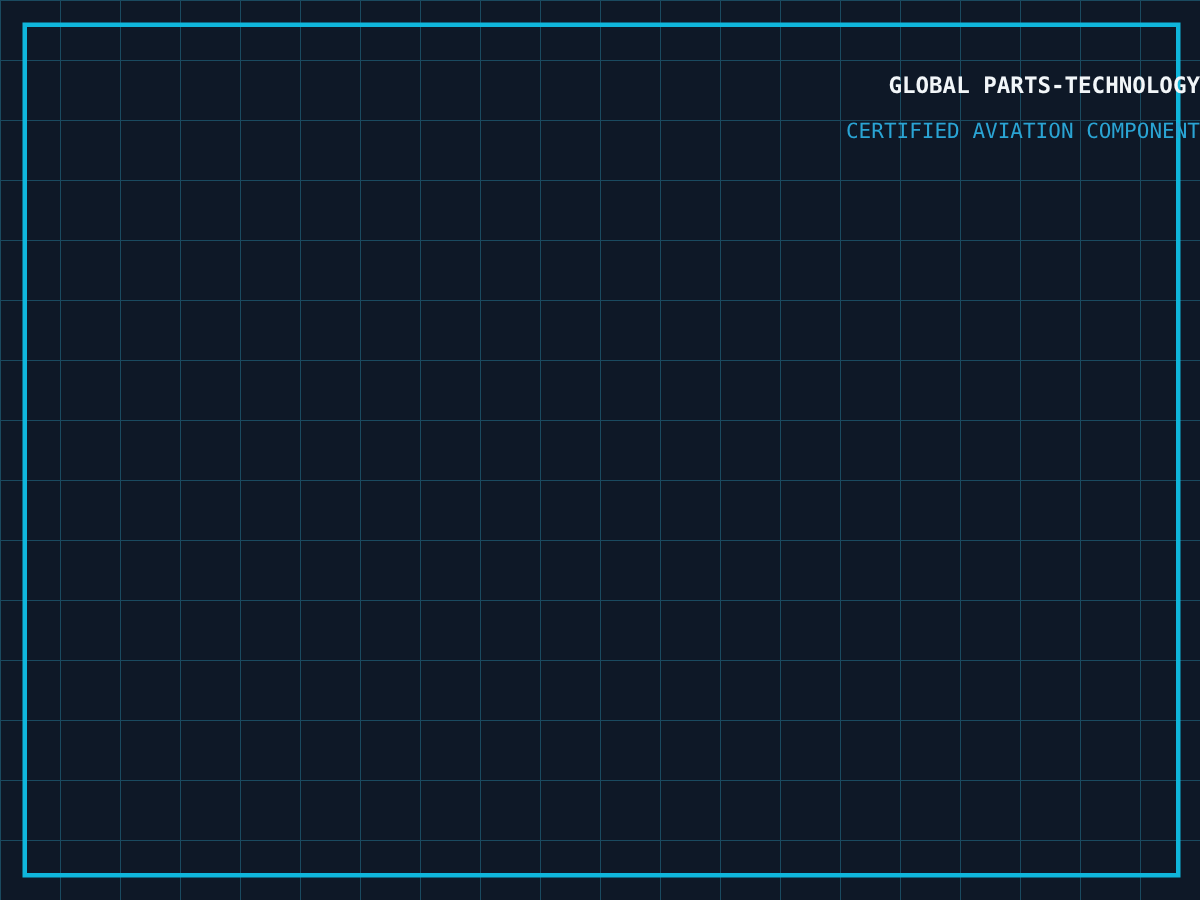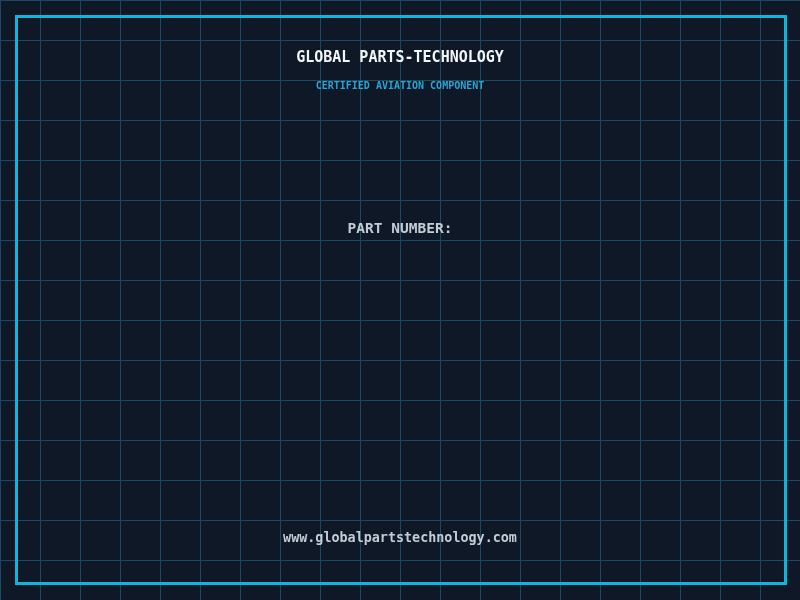--- a/index.html
+++ b/index.html
@@ -30,35 +30,35 @@
       linear-gradient(to bottom, var(--grid) 1px, transparent 1px);
     background-size: 40px 40px;
   }
   .frame {
     position: absolute;
     left: 15px; top: 15px; right: 13px; bottom: 15px;
     border: 3px solid var(--accent);
   }
   .txt {
     position: absolute; left: 0; right: 0;
-    text-align: center;
+    text-align: right;
     line-height: 1;
     white-space: pre;
   }
   .company-title {
     top: 50px;
     font-size: 15px;
     font-weight: bold;
     color: var(--title);
     letter-spacing: 0px;
   }
   .cert-subtitle {
     top: 81px;
-    font-size: 10px;
-    font-weight: bold;
+    font-size: 14px;
+    font-weight: normal;
     color: var(--subtitle);
   }
   .part-label {
     top: 221px;
     font-size: 14.5px;
     font-weight: bold;
     color: var(--muted);
   }
   .part-number {
     top: 264px;
@@ -77,17 +77,15 @@
 <body>
 
 <div class="stage">
   <div class="grid-overlay"></div>
   <div class="frame"></div>
 
   <div class="txt company-title">GLOBAL PARTS-TECHNOLOGY</div>
 
   <div class="txt cert-subtitle">CERTIFIED AVIATION COMPONENT</div>
 
-  <div class="txt part-label">PART NUMBER:</div>
 
 
-  <div class="txt site-url">www.globalpartstechnology.com</div>
 </div>
 
 </body></html>

